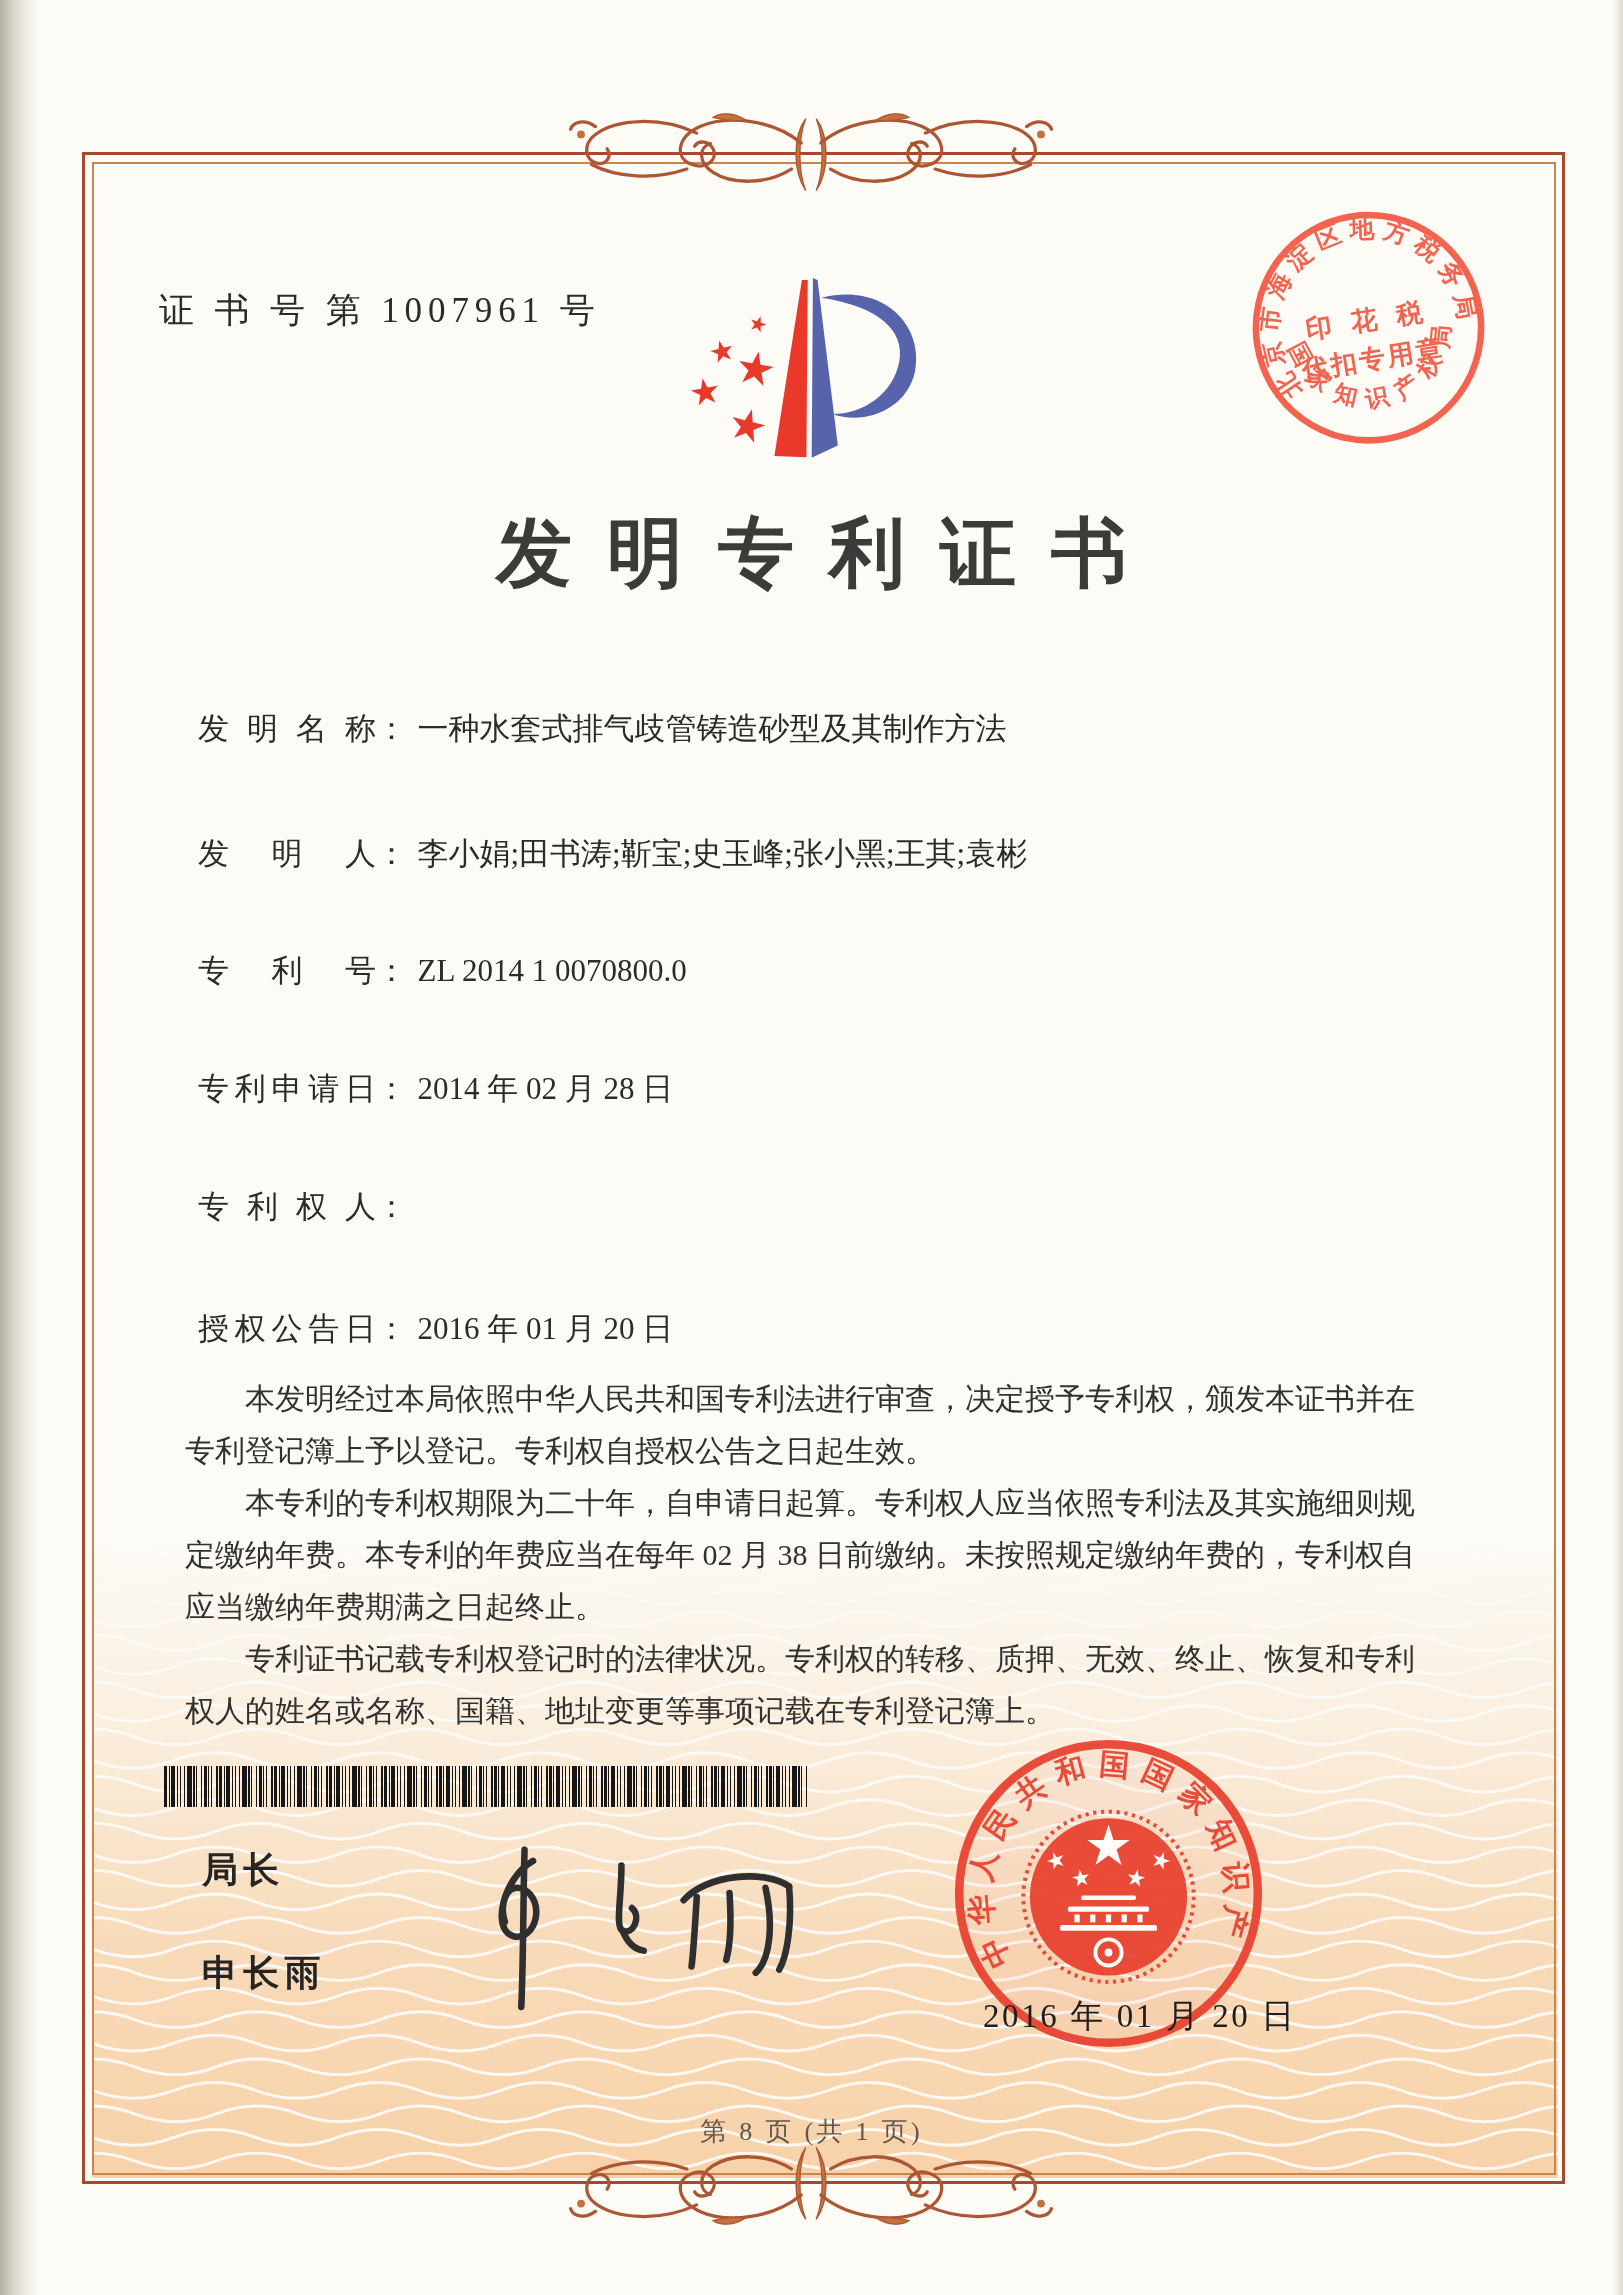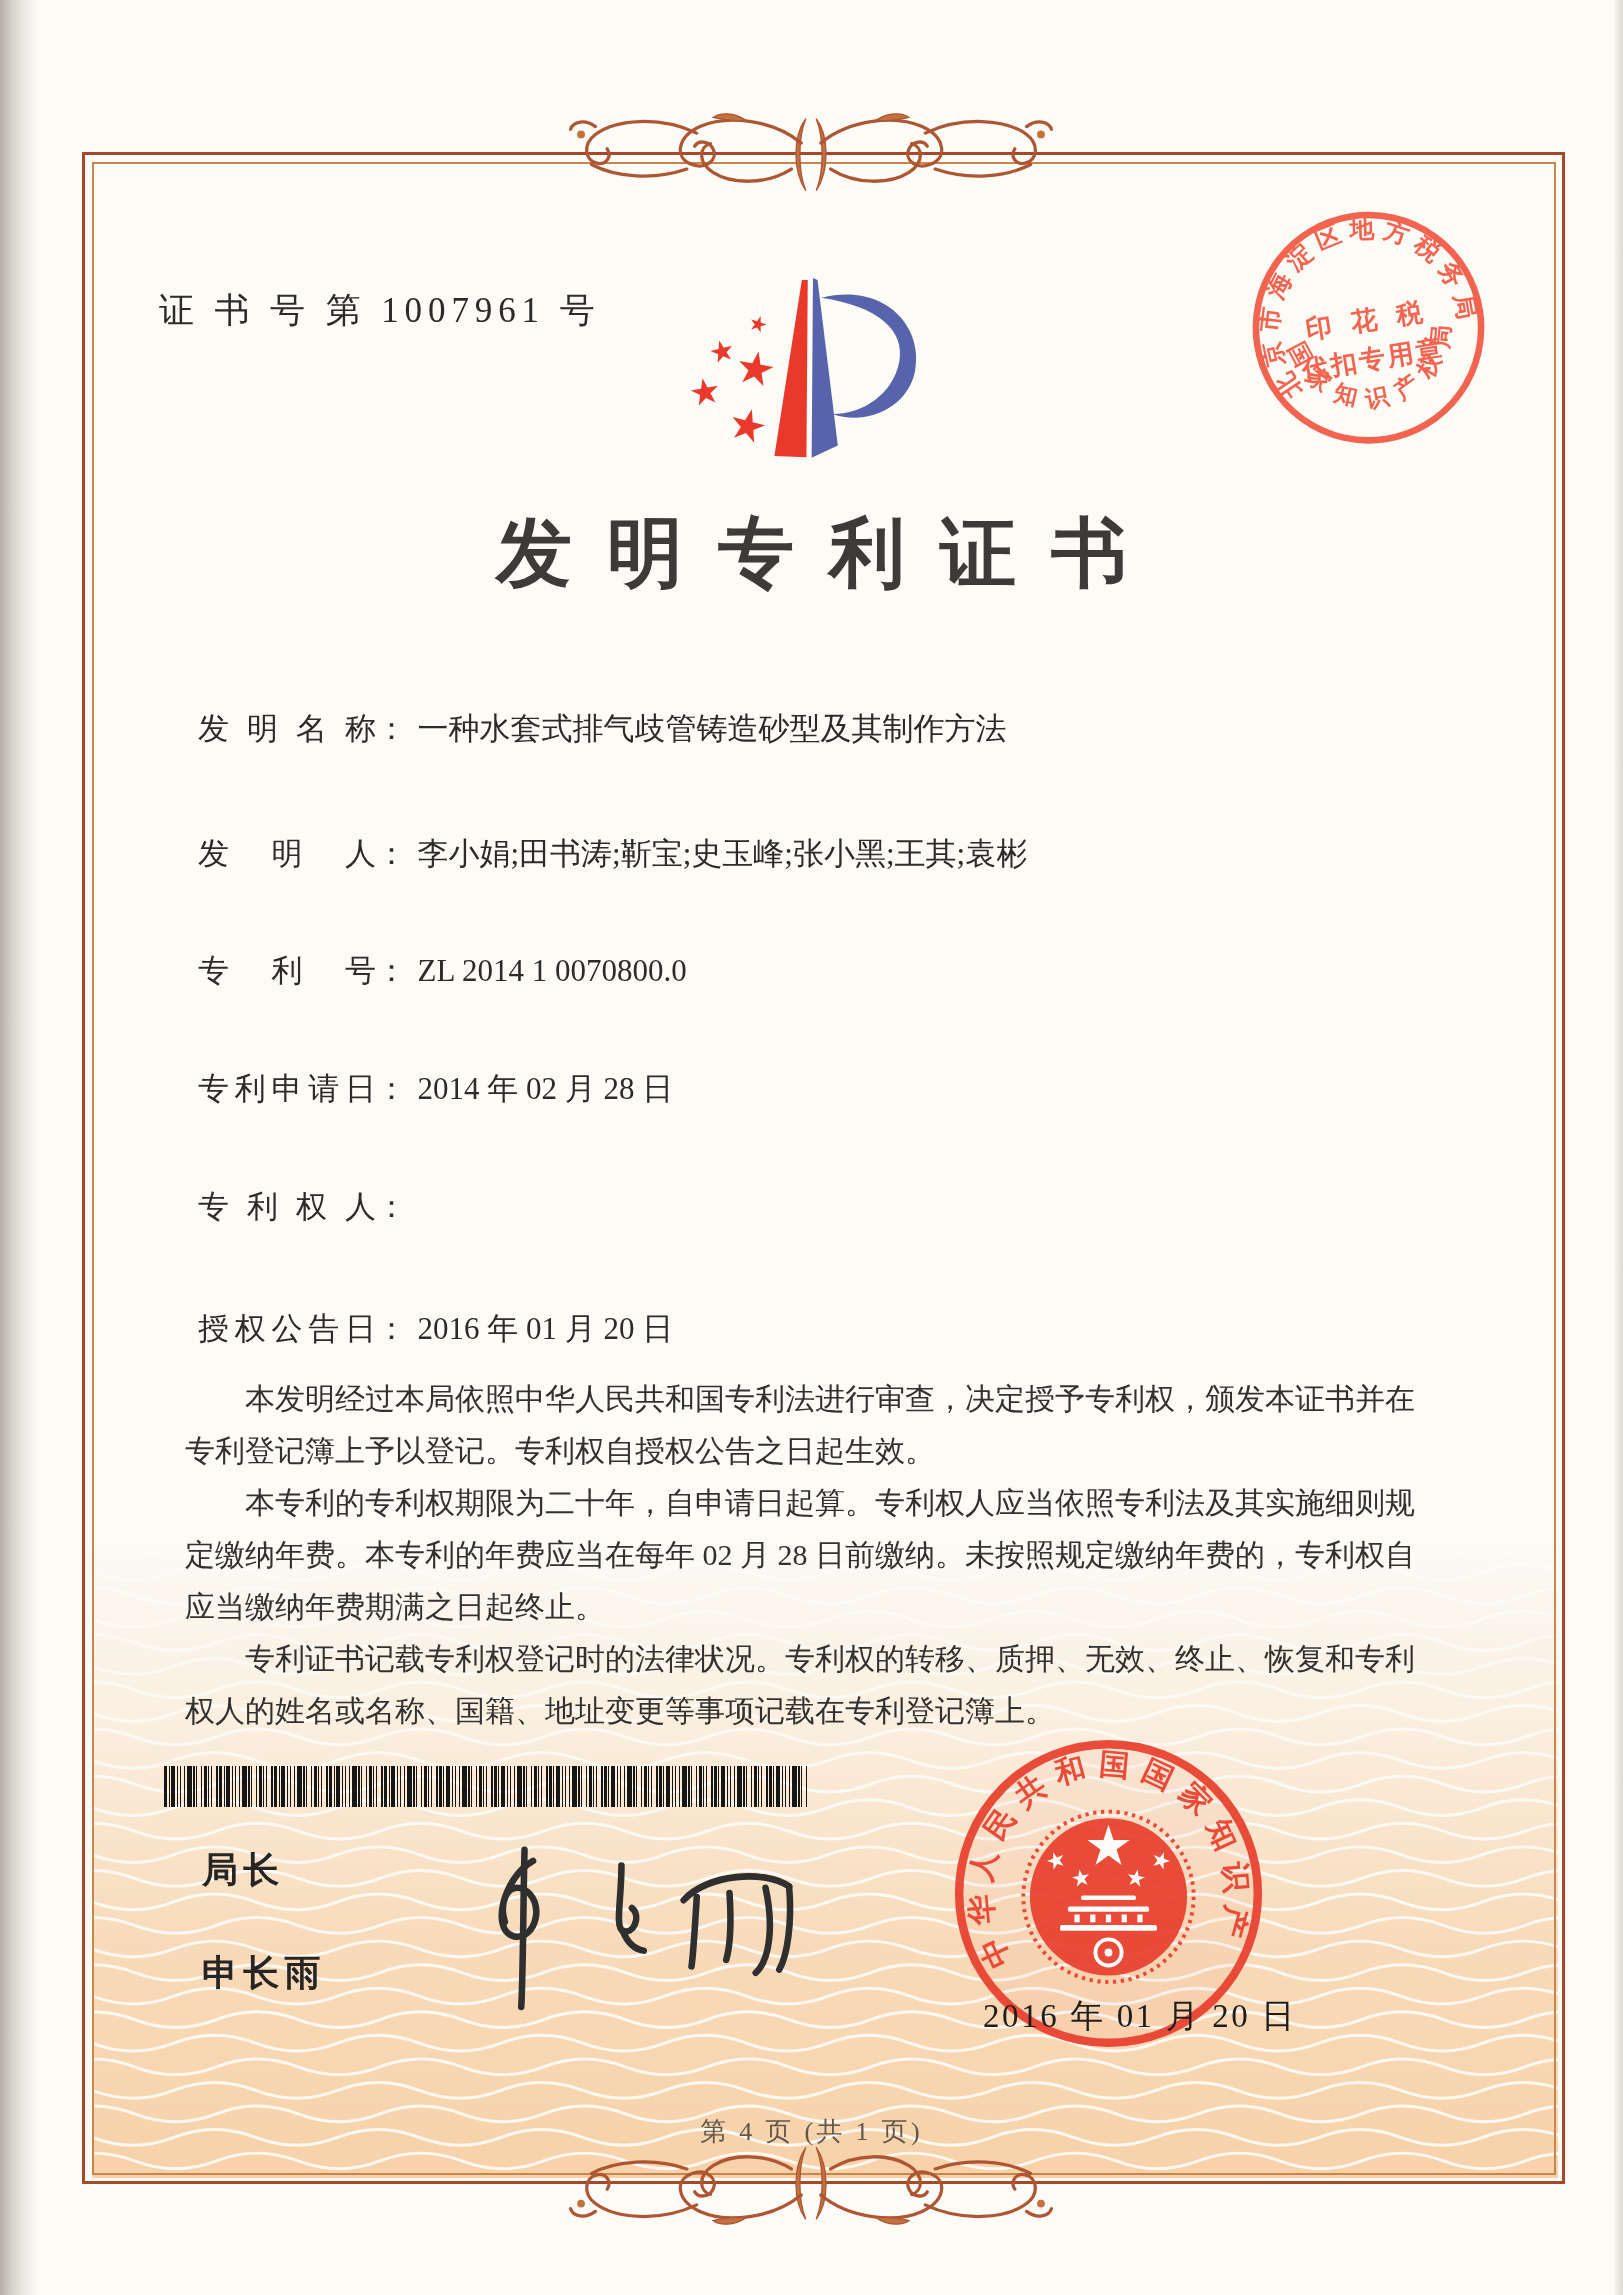--- a/index.html
+++ b/index.html
@@ -185,21 +185,21 @@
 </div>
 <div class="abs frow" style="top:1186px">
   <span class="flabel">专利权人</span><span class="fcolon">：</span>
 </div>
 <div class="abs frow" style="top:1308px">
   <span class="flabel">授权公告日</span><span class="fcolon">：</span><span class="fval">2016 年 01 月 20 日</span>
 </div>
 
 <div class="abs bodytext">
   <p>本发明经过本局依照中华人民共和国专利法进行审查，决定授予专利权，颁发本证书并在专利登记簿上予以登记。专利权自授权公告之日起生效。</p>
-  <p>本专利的专利权期限为二十年，自申请日起算。专利权人应当依照专利法及其实施细则规定缴纳年费。本专利的年费应当在每年 02 月 28 日前缴纳。未按照规定缴纳年费的，专利权自应当缴纳年费期满之日起终止。</p>
+  <p>本专利的专利权期限为二十年，自申请日起算。专利权人应当依照专利法及其实施细则规定缴纳年费。本专利的年费应当在每年 02 月 38 日前缴纳。未按照规定缴纳年费的，专利权自应当缴纳年费期满之日起终止。</p>
   <p>专利证书记载专利权登记时的法律状况。专利权的转移、质押、无效、终止、恢复和专利权人的姓名或名称、国籍、地址变更等事项记载在专利登记簿上。</p>
 </div>
 
 <div class="abs barcode" id="barcode">
     <div style="position: absolute; left: 0px; top: 0px; width: 3.3px; height: 41px; background: rgb(22, 22, 22);"></div>
     <div style="position: absolute; left: 4.6px; top: 0px; width: 1.3px; height: 41px; background: rgb(22, 22, 22);"></div>
     <div style="position: absolute; left: 7.2px; top: 0px; width: 3.9px; height: 41px; background: rgb(22, 22, 22);"></div>
     <div style="position: absolute; left: 13px; top: 0px; width: 1.3px; height: 41px; background: rgb(22, 22, 22);"></div>
     <div style="position: absolute; left: 15.7px; top: 0px; width: 1.3px; height: 41px; background: rgb(22, 22, 22);"></div>
     <div style="position: absolute; left: 20px; top: 0px; width: 1.3px; height: 41px; background: rgb(22, 22, 22);"></div>
@@ -404,14 +404,14 @@
       <rect x="1737" y="2925" width="8" height="12"></rect>
       <rect x="1619" y="2941" width="148" height="9" rx="3"></rect>
       <circle cx="1693" cy="2983" r="20" fill="none" stroke="#ffffff" stroke-width="6"></circle>
       <circle cx="1693" cy="2983" r="6"></circle>
     </g>
   </g>
 </svg>
 
 <div class="abs seal-date">2016 年 01 月 20 日</div>
 
-<div class="abs footer">第 4 页 (共 1 页)</div>
+<div class="abs footer">第 8 页 (共 1 页)</div>
 
 
 </body></html>

